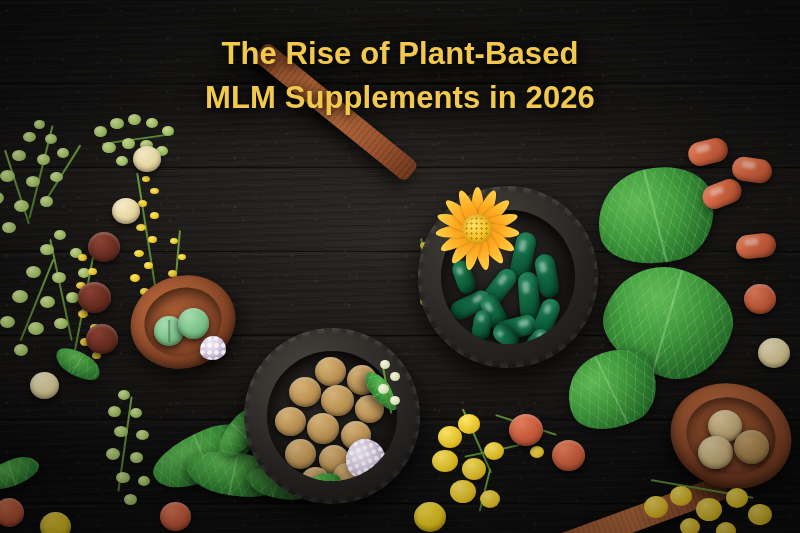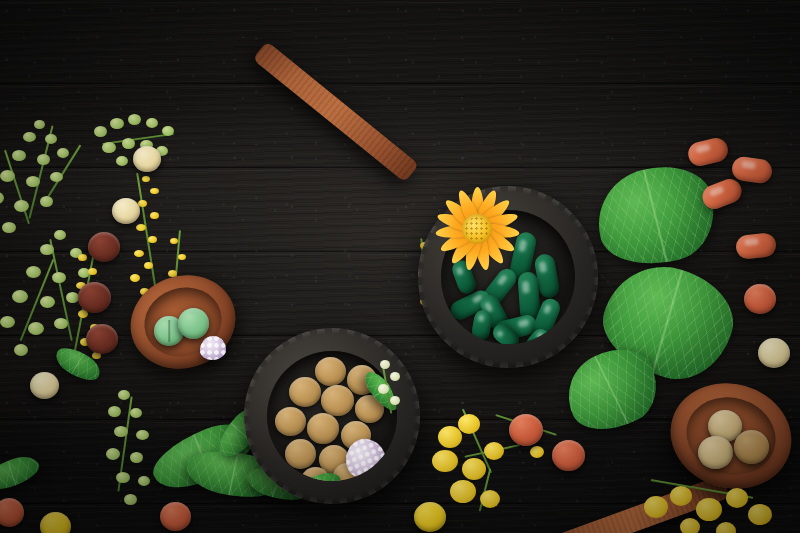--- a/index.html
+++ b/index.html
@@ -509,15 +509,17 @@
   <div class="obj tab t-cream" style="left:112px; top:198px; width:28px; height:26px;"></div>
   <div class="obj tab t-cream" style="left:30px; top:372px; width:29px; height:27px;"></div>
   <div class="obj tab t-cream" style="left:-4px; top:180px; width:26px; height:25px; opacity:0;"></div>
 
   <div class="obj tab t-yellow" style="left:414px; top:502px; width:32px; height:30px;"></div>
   <div class="obj tab t-yellow" style="left:40px; top:512px; width:31px; height:29px;"></div>
 
   <div class="vignette"></div>
 
   <div class="title-wrap">
+    <div class="t-sub">The Rise of Plant-Based</div>
+    <div class="t-sub">MLM Supplements in 2026</div>
   </div>
 
 </div>
 
 </body></html>

